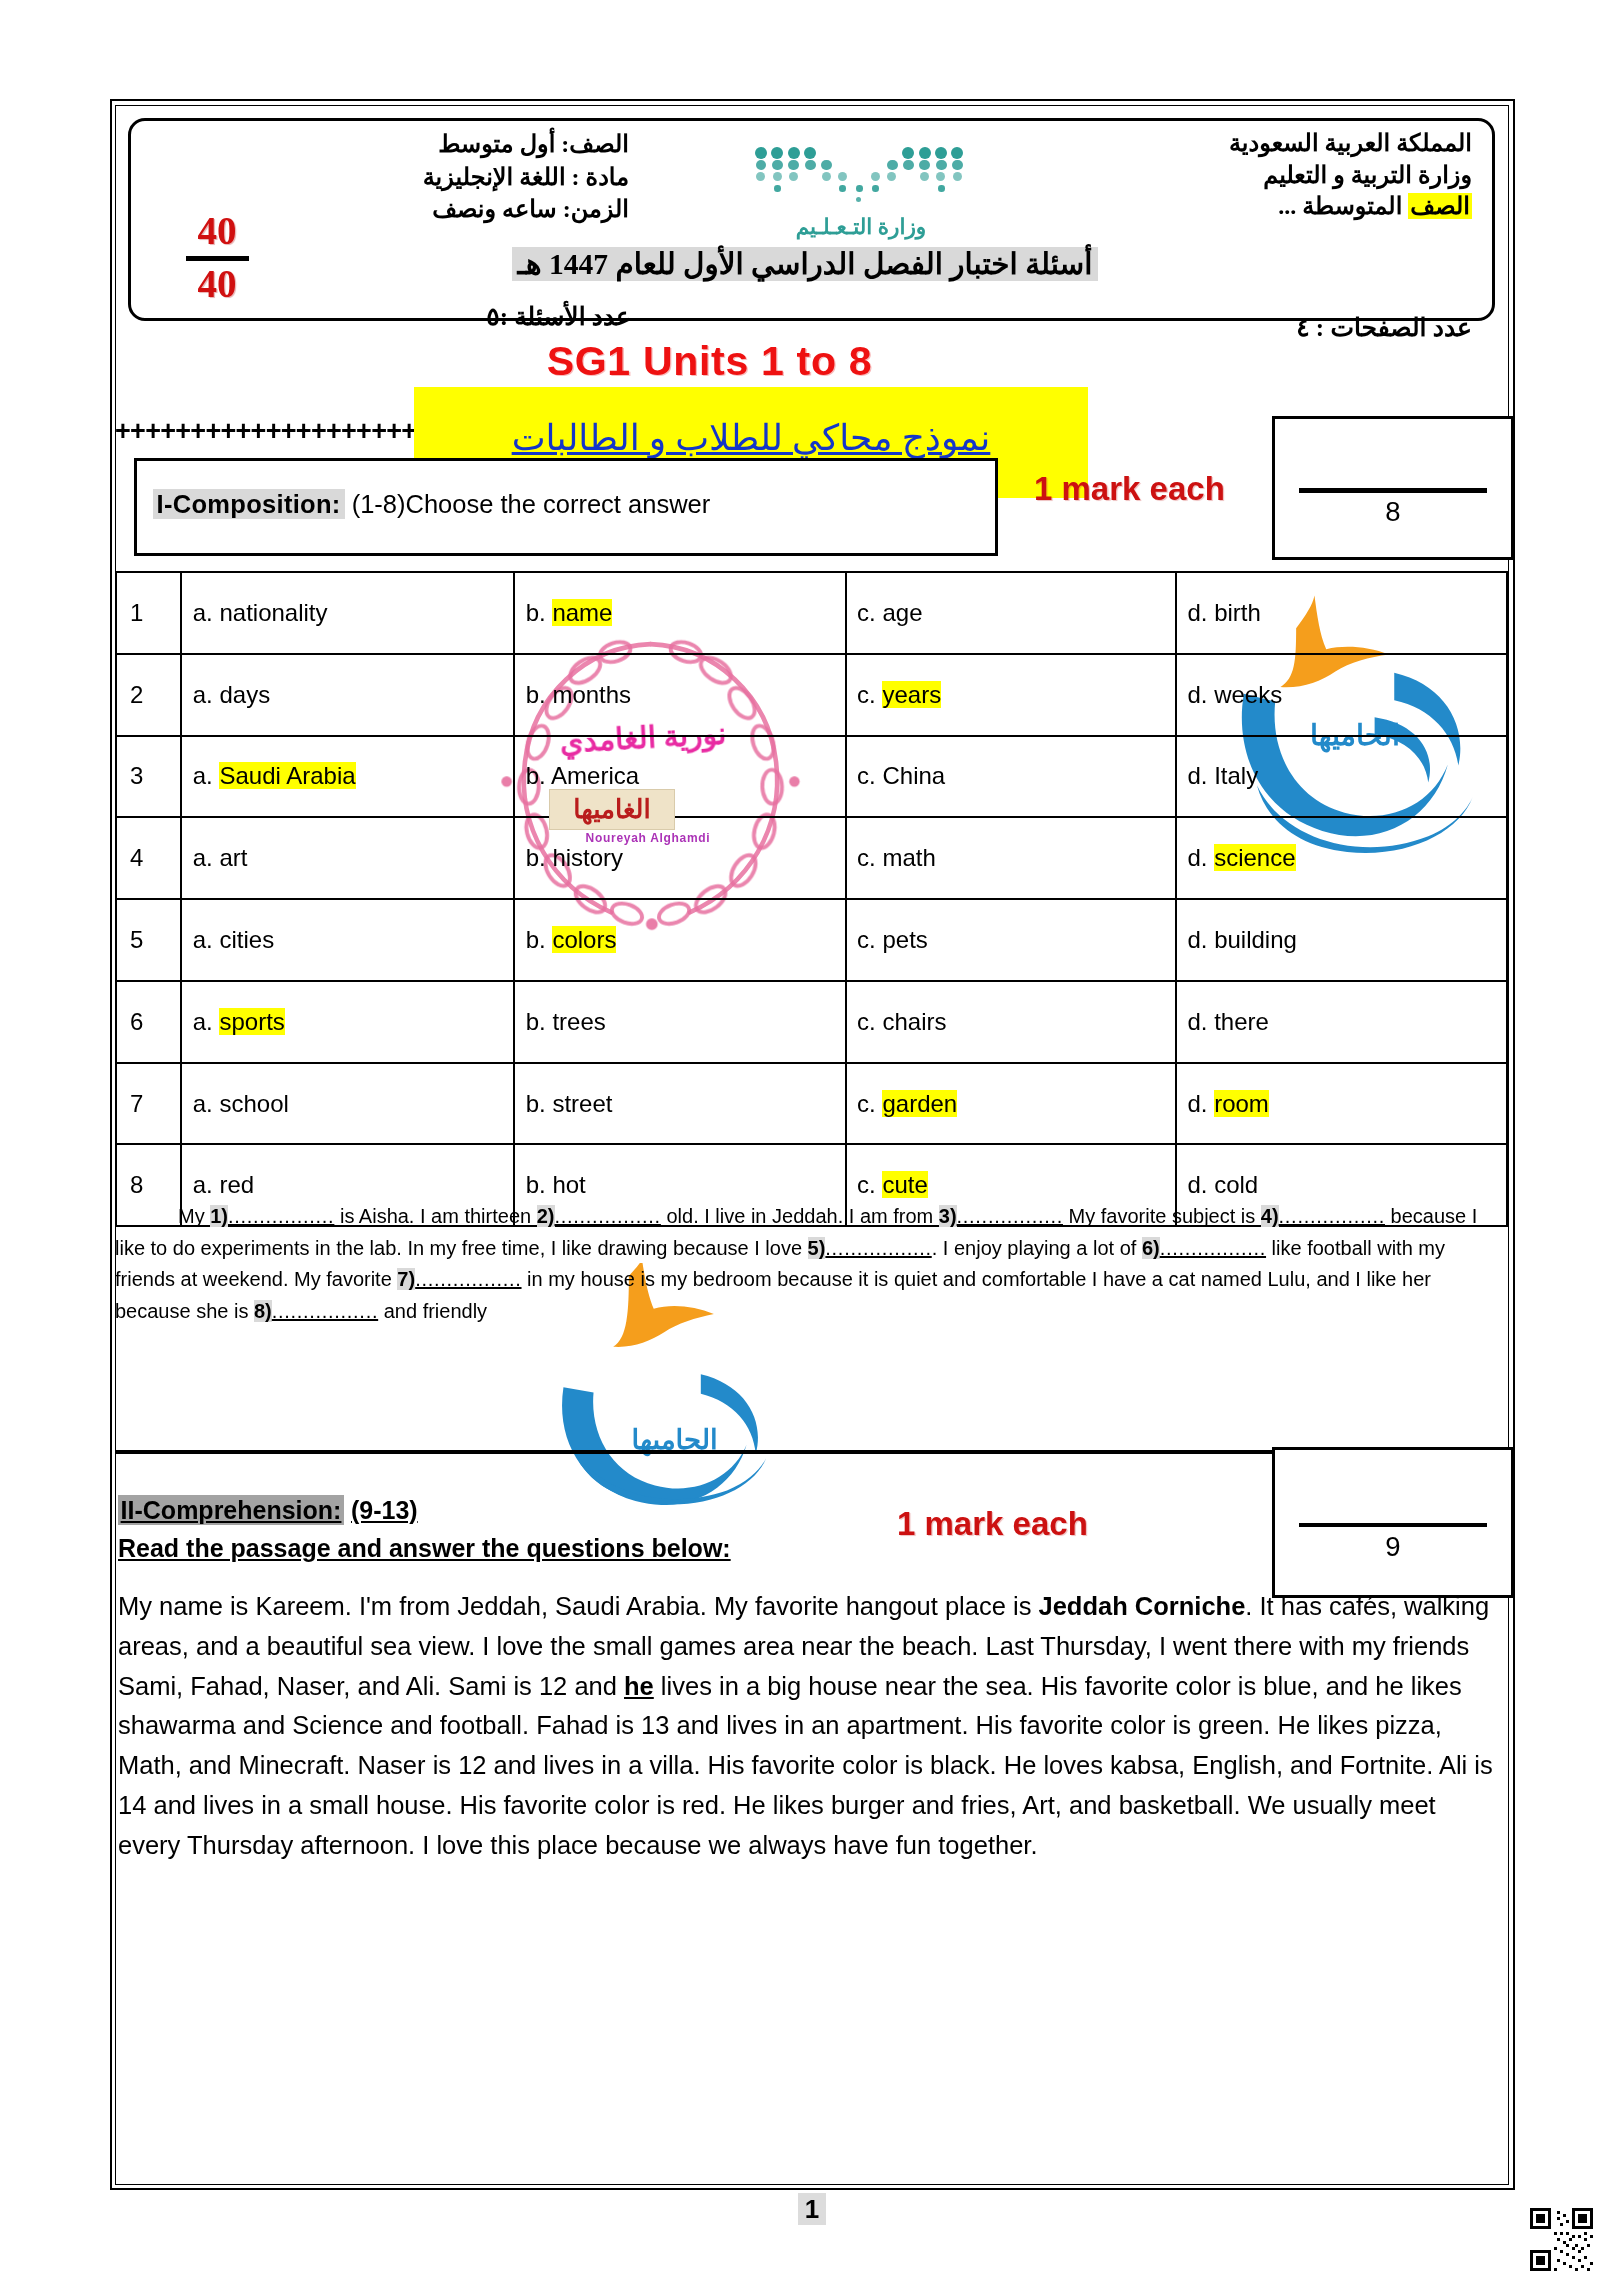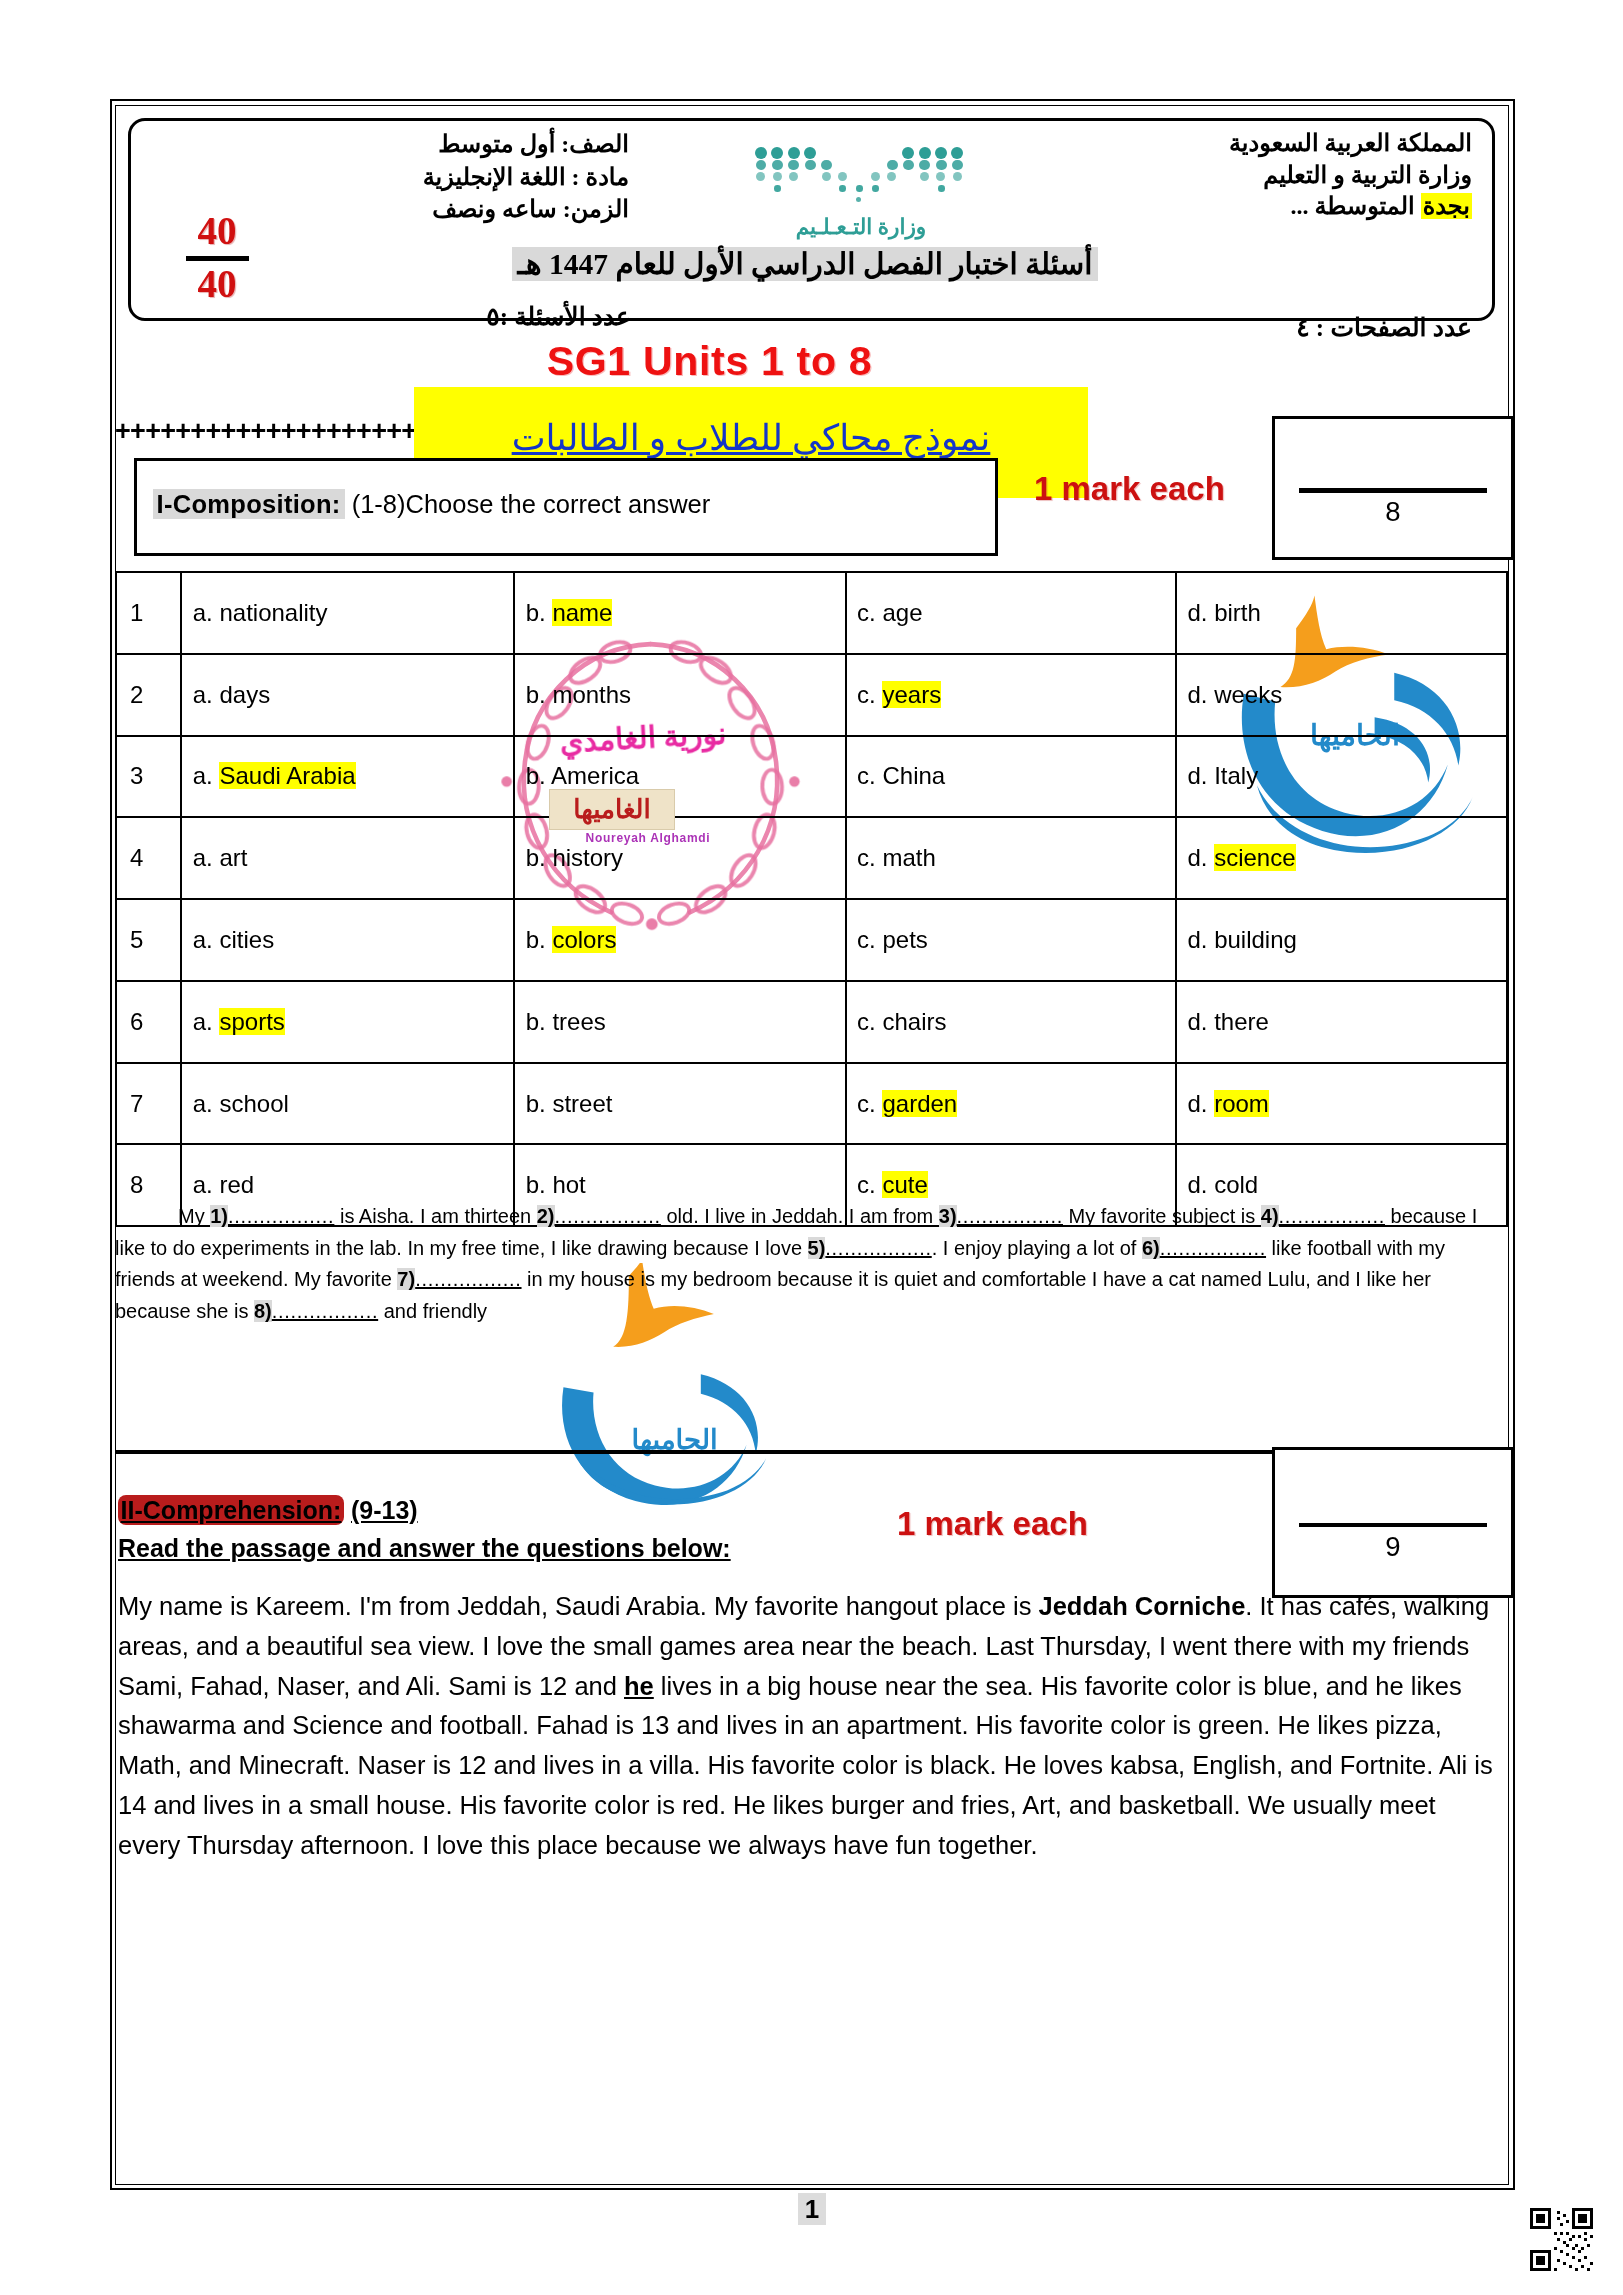--- a/index.html
+++ b/index.html
@@ -164,21 +164,21 @@
   .hr-thick{
     position:absolute;left:115px;top:1450px;width:1159px;height:3.9px;background:#000;z-index:4;
   }
 
   
   .sec2{
     position:absolute;left:118px;top:1496px;width:916px;z-index:5;
     font-family:"Liberation Sans",sans-serif;color:#000;
   }
   .sec2 .l1{font-size:25px;font-weight:bold;margin-bottom:9.2px;}
-  .sec2 .l1 span{background:#b91c1c;text-decoration:underline;padding:0.7px 2.6px;border-radius:8px;}
+  .sec2 .l1 span{background:#a3a3a3;text-decoration:underline;padding:0.7px 2.6px;}
   .sec2 .l1 em{font-style:normal;text-decoration:underline;}
   .sec2 .l2{font-size:25px;font-weight:bold;text-decoration:underline;}
   .mark-each-2{
     position:absolute;left:897px;top:1505px;font-family:"Liberation Sans",sans-serif;
     font-weight:bold;font-size:33px;color:#cc1111;z-index:7;
     text-shadow:1.3px 1.3px 0.7px rgba(200,50,50,.3);
   }
 
   .passage{
     position:absolute;left:118px;top:1587px;width:1381px;
@@ -245,21 +245,21 @@
 
   <div class="sheet-border"></div>
   <div class="sheet-border-inner"></div>
 
   <div class="header-box"></div>
 
   <div class="hdr-right">
     <div>المملكة العربية السعودية</div>
     <div>وزارة التربية و التعليم</div>
     <div>
-      <span class="hl-yellow">بجدة</span>
+      <span class="hl-yellow">الصف</span>
       <span>المتوسطة ...</span>
     </div>
   </div>
 
   <div class="hdr-left">
     <div>الصف: أول متوسط</div>
     <div>مادة :  اللغة الإنجليزية</div>
     <div>الزمن: ساعه ونصف</div>
   </div>
 

